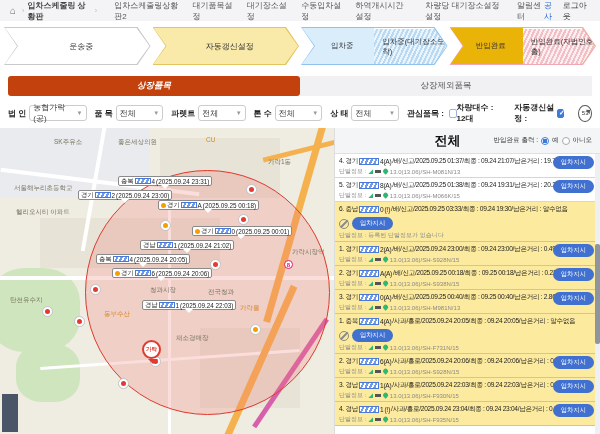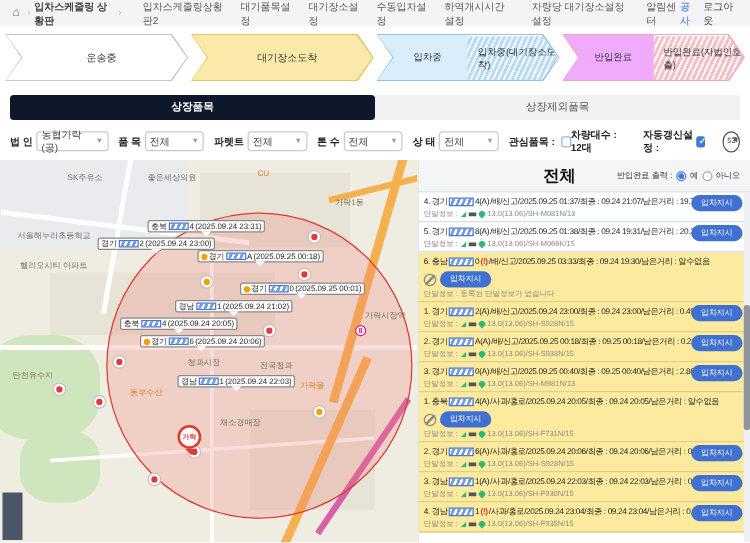--- a/index.html
+++ b/index.html
@@ -22,33 +22,33 @@
   .flow { position:absolute; left:4px; top:27px; width:592px; height:38px; display:flex; gap:2px; }
   .step { position:relative; flex:1; height:38px; }
   .step .shape { position:absolute; inset:0;
     clip-path:polygon(0 0, calc(100% - 13px) 0, 100% 50%, calc(100% - 13px) 100%, 0 100%, 13px 50%); }
   .step .fill { position:absolute; inset:1px;
     clip-path:polygon(0 0, calc(100% - 13px) 0, 100% 50%, calc(100% - 13px) 100%, 0 100%, 13px 50%);
     display:flex; flex-direction:row; }
   .s-white .shape{ background:#c9c9c9; } .s-white .fill{ background:#fff; }
   .s-yellow .shape{ background:#e4c55e; } .s-yellow .fill{ background:#faeaa9; }
   .s-blue .shape{ background:#8fc3ee; } .s-blue .fill{ background:#daedfb; }
-  .s-pink .shape{ background:#f0a9b4; } .s-pink .fill{ background:#f0abfc;justify-content:space-between; }
+  .s-pink .shape{ background:#f0a9b4; } .s-pink .fill{ background:#eab308;justify-content:space-between; }
   .step .lbl { flex:1; display:flex; align-items:center; justify-content:center;
                font-size:8px; color:#333; padding-left:8px; }
   .half-top { flex:1; display:flex; align-items:center; justify-content:center; font-size:7.5px; color:#333; padding-left:8px; }
   .half-bot { flex:1; display:flex; align-items:center; justify-content:center; font-size:7.5px; color:#333;
               padding-left:8px; border-top:1px solid #fff; }
   .hb-blue { background:repeating-linear-gradient(115deg,#eaf4fc 0 2px,#b9d9f2 2px 4px); }
   .hb-pink { background:repeating-linear-gradient(115deg,#fdeef0 0 2px,#f3bfc7 2px 4px); }
 
   
   .tabs { position:absolute; left:8px; top:76px; width:584px; height:20px; display:flex; }
   .tab { flex:1; display:flex; align-items:center; justify-content:center; font-size:8.5px; cursor:pointer; }
-  .tab.active { background:#0f172a; color:#fff; font-weight:bold; border-radius:3px; }
+  .tab.active { background:#c2410c; color:#fff; font-weight:bold; border-radius:3px;font-style:italic; }
   .tab.idle { background:#f1f1f3; color:#555; }
 
   
   .filters { position:absolute; left:8px; top:103px; width:584px; height:20px;
              display:flex; align-items:center; font-size:8px; color:#222; }
   .flabel { font-weight:bold; margin-right:3px; white-space:nowrap; }
   .fsel { border:1px solid #ccc; border-radius:3px; background:#fff; height:16px;
           display:flex; align-items:center; justify-content:space-between;
           padding:0 3px; margin-right:8px; color:#444; cursor:pointer; }
   .fsel .caret { color:#999; font-size:6px; margin-left:3px; }
@@ -151,21 +151,21 @@
   <div class="flow">
     <div class="step s-white">
       <div class="shape"></div>
         <div class="fill">
           <div class="lbl">운송중</div>
         </div>
     </div>
     <div class="step s-yellow">
       <div class="shape"></div>
         <div class="fill">
-          <div class="lbl">대기장소도착</div>
+          <div class="lbl">자동갱신설정</div>
         </div>
     </div>
     <div class="step s-blue">
       <div class="shape"></div>
       <div class="fill">
         <div class="half-top">입차중</div>
         <div class="half-bot hb-blue">입차중(대기장소도착)</div>
       </div>
     </div>
     <div class="step s-pink">

